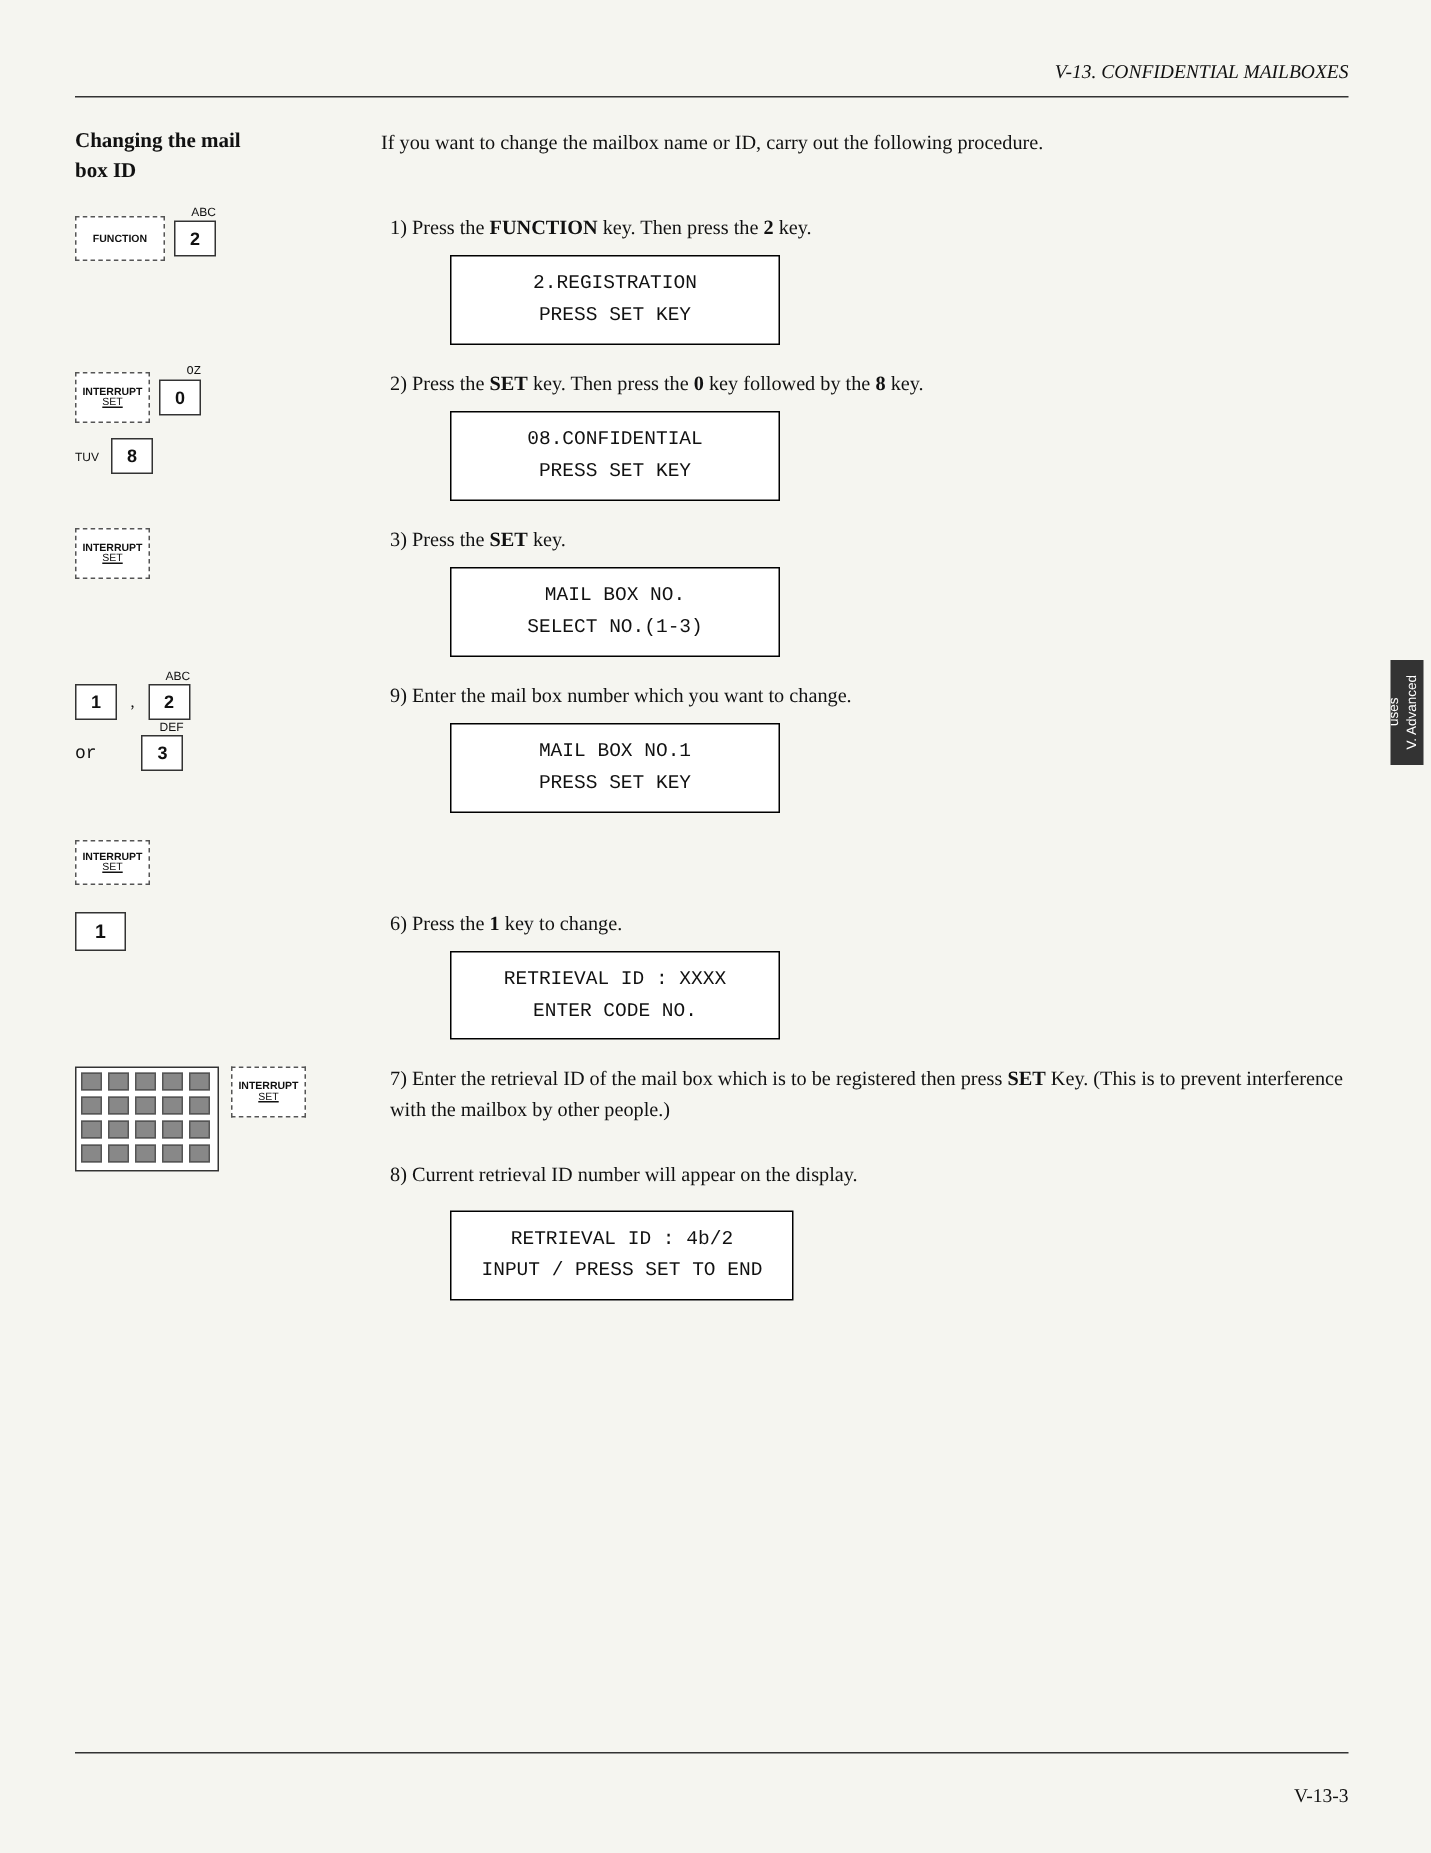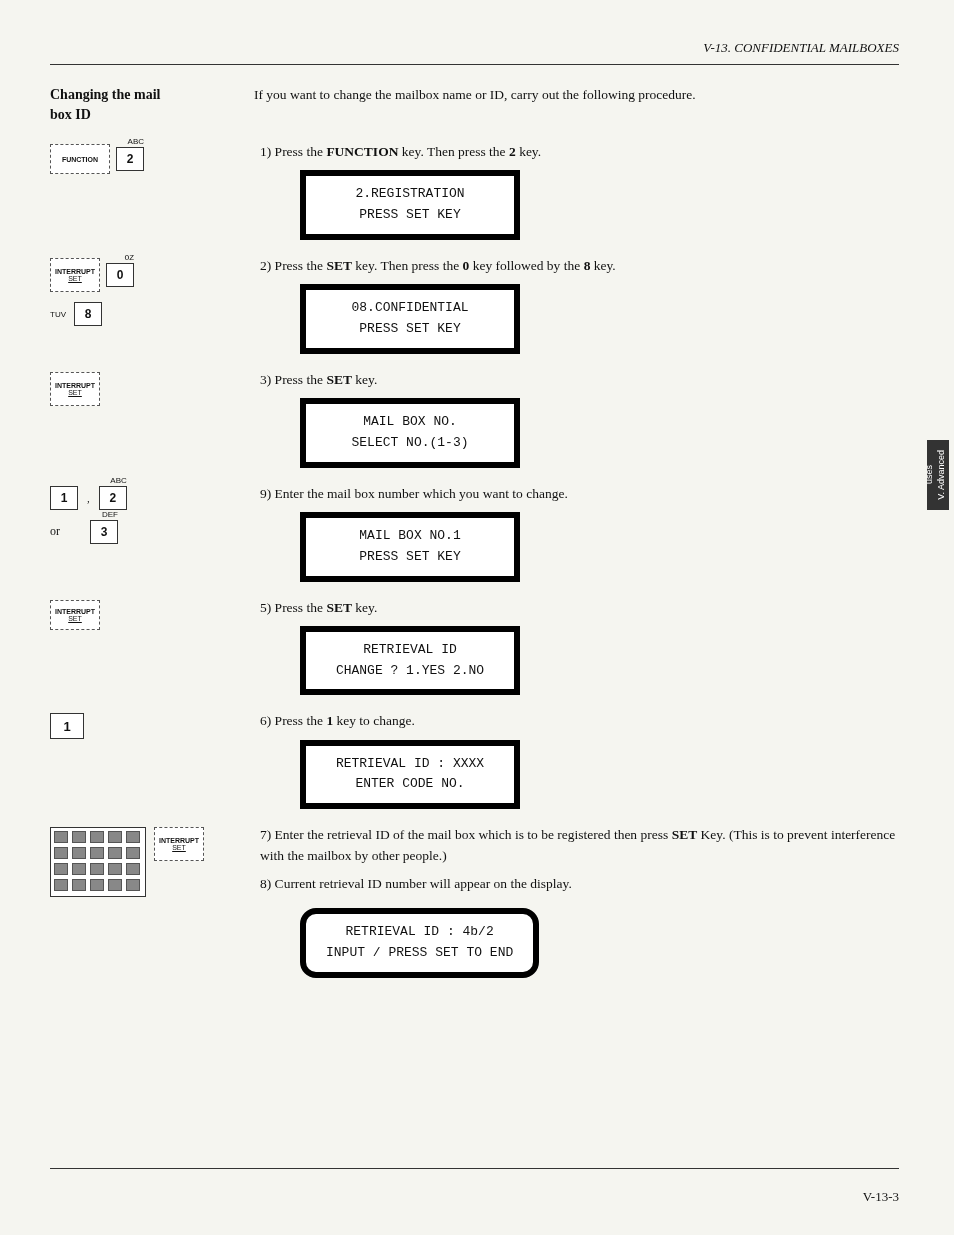--- a/index.html
+++ b/index.html
@@ -63,21 +63,21 @@
     }
     .step-text {
       font-size: 13.5px;
       line-height: 1.5;
       margin-bottom: 8px;
     }
     .step-text b {
       font-weight: bold;
     }
     .lcd-box {
-      border: 6px solid #000000;
+      border: 1px solid #000000;
       background: #fff;
       font-family: 'Courier New', Courier, monospace;
       font-size: 13px;
       padding: 8px 20px;
       display: inline-block;
       min-width: 220px;
       margin-left: 40px;
       line-height: 1.6;
     }
     .lcd-box div {
@@ -166,21 +166,21 @@
       background: #fff;
     }
     .keypad-cell {
       width: 14px;
       height: 12px;
       background: #888;
       border: 0.5px solid #555;
     }
     .or-text {
       font-size: 12px;
-      font-family: Liberation Serif, serif;
+      font-family: Liberation Mono, monospace;
     }
     .page-footer {
       position: absolute;
       bottom: 30px;
       right: 50px;
       font-size: 13px;
       border-top: 1px solid #333;
       width: calc(100% - 100px);
       text-align: right;
       padding-top: 20px;
@@ -339,29 +339,20 @@
     </div>
   </div>
 
   <div class="step-row">
     <div class="step-left">
       <div class="step5-key">
         <span class="interrupt-label">INTERRUPT</span>
         <span class="set-underline">SET</span>
       </div>
     </div>
-    <div class="step-right">
-      <div class="step-text">
-        5)  Press the <b>SET</b> key.
-      </div>
-      <div class="lcd-box">
-        <div>RETRIEVAL ID</div>
-        <div>CHANGE ?  1.YES  2.NO</div>
-      </div>
-    </div>
   </div>
 
   <div class="step-row">
     <div class="step-left">
       <div class="num-key-large">1</div>
     </div>
     <div class="step-right">
       <div class="step-text">
         6)  Press the <b>1</b> key to change.
       </div>
@@ -401,24 +392,24 @@
         <div class="key-interrupt-box">
           <span class="interrupt-label">INTERRUPT</span>
           <span class="set-underline">SET</span>
         </div>
       </div>
     </div>
     <div class="step-right">
       <div class="step-text">
         7)  Enter the retrieval ID of the mail box which is to be registered then press <b>SET</b> Key. (This is to prevent interference with the mailbox by other people.)
       </div>
-      <div class="step-text" style="margin-top:8px;">
+      <div class="step-text" style="margin-top:23px;">
         8)  Current retrieval ID number will appear on the display.
       </div>
-      <div class="lcd-box" style="margin-top:6px;border-radius:16px;">
+      <div class="lcd-box" style="margin-top:6px;">
         <div>RETRIEVAL ID : 4b/2</div>
         <div>INPUT / PRESS SET TO END</div>
       </div>
     </div>
   </div>
 
   <div class="page-footer">
     <span>V-13-3</span>
   </div>
 

